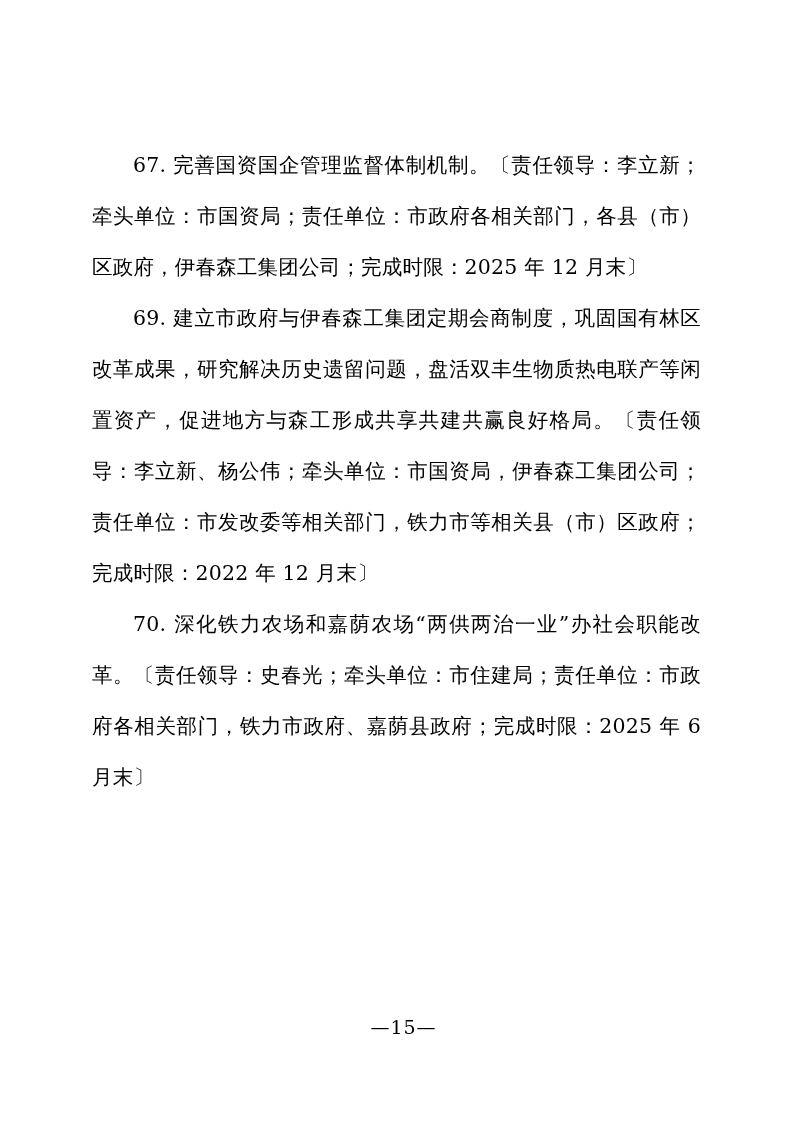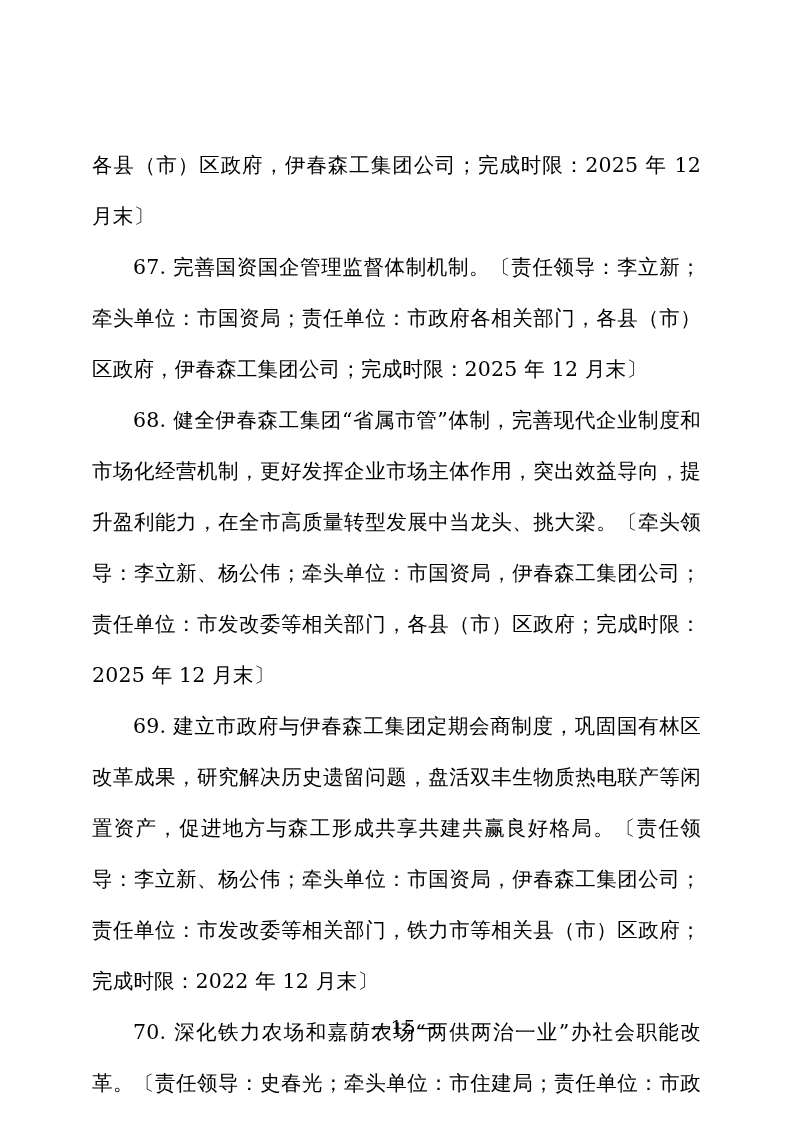--- a/index.html
+++ b/index.html
@@ -47,21 +47,19 @@
     font-family: "DejaVu Serif", "Liberation Serif", serif;
     letter-spacing: 1px;
     padding-left: 14px;
   }
 </style>
 </head>
 <body>
 
 <div class="page">
   <div class="doc-body">
-    <p class="para">各县（市）区政府，伊春森工集团公司；完成时限：2025 年 12 月末〕</p>
     <p class="indent">67. 完善国资国企管理监督体制机制。〔责任领导：李立新；牵头单位：市国资局；责任单位：市政府各相关部门，各县（市）区政府，伊春森工集团公司；完成时限：2025 年 12 月末〕</p>
-    <p class="indent">68. 健全伊春森工集团“省属市管”体制，完善现代企业制度和市场化经营机制，更好发挥企业市场主体作用，突出效益导向，提升盈利能力，在全市高质量转型发展中当龙头、挑大梁。〔牵头领导：李立新、杨公伟；牵头单位：市国资局，伊春森工集团公司；责任单位：市发改委等相关部门，各县（市）区政府；完成时限：2025 年 12 月末〕</p>
     <p class="indent">69. 建立市政府与伊春森工集团定期会商制度，巩固国有林区改革成果，研究解决历史遗留问题，盘活双丰生物质热电联产等闲置资产，促进地方与森工形成共享共建共赢良好格局。〔责任领导：李立新、杨公伟；牵头单位：市国资局，伊春森工集团公司；责任单位：市发改委等相关部门，铁力市等相关县（市）区政府；完成时限：2022 年 12 月末〕</p>
     <p class="indent">70. 深化铁力农场和嘉荫农场“两供两治一业”办社会职能改革。〔责任领导：史春光；牵头单位：市住建局；责任单位：市政府各相关部门，铁力市政府、嘉荫县政府；完成时限：2025 年 6 月末〕</p>
 
   </div>
   <div class="page-number">—15—</div>
 </div>
 
 </body></html>

